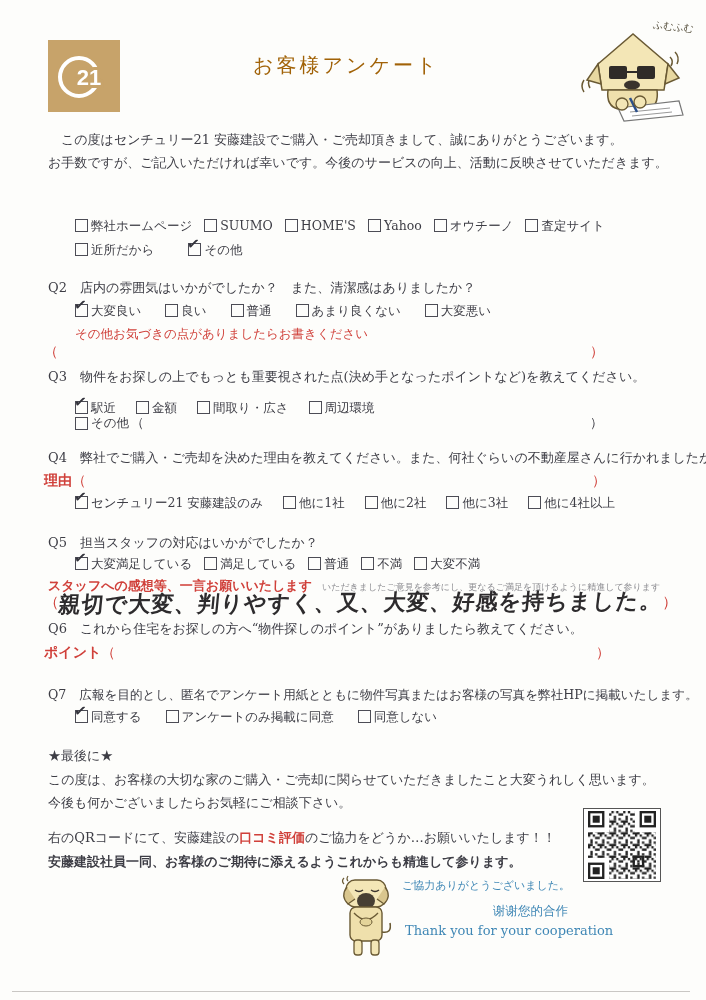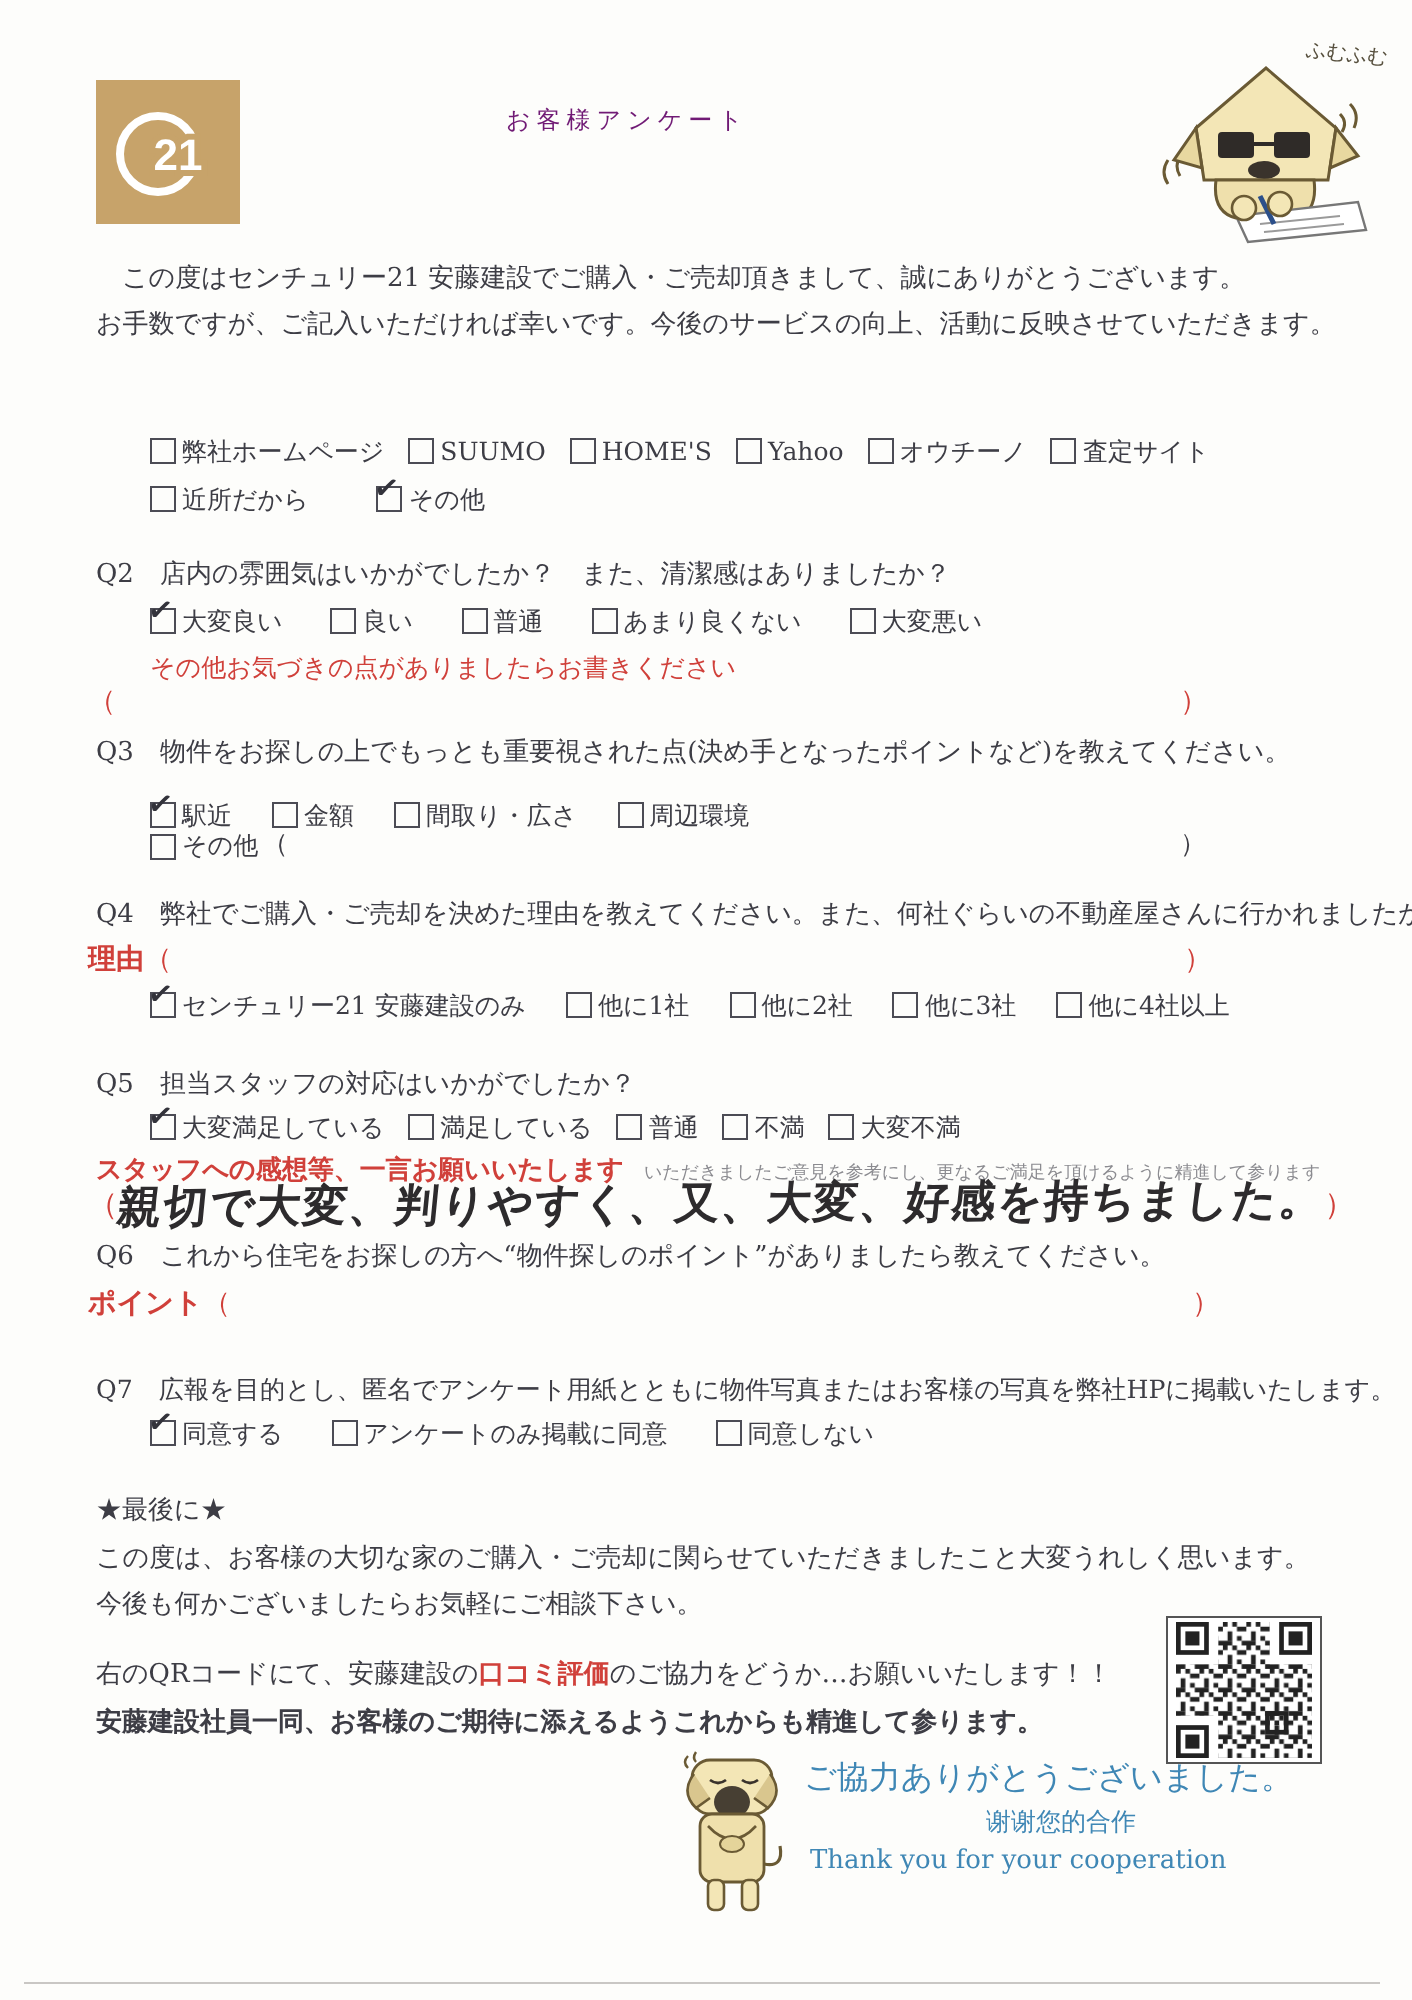--- a/index.html
+++ b/index.html
@@ -3,22 +3,22 @@
 <meta charset="utf-8">
 <style>
   html,body{margin:0;padding:0;background:#e8e8e6;}
   .paper{
     position:relative;width:706px;height:1000px;background:#fdfdfb;
     font-family:"DejaVu Serif","Liberation Serif",serif;color:#3d3d45;
     overflow:hidden;margin:0 auto;
   }
   .line{position:absolute;white-space:nowrap;font-size:13px;line-height:1.25;}
   .title{
-    position:absolute;left:253px;top:52px;font-size:12px;letter-spacing:3px;
-    color:#701a75;font-weight:500;
+    position:absolute;left:253px;top:52px;font-size:20px;letter-spacing:3px;
+    color:#a16207;font-weight:500;
   }
   .logo{position:absolute;left:48px;top:40px;width:72px;height:52px;}
   .dog-top{position:absolute;left:578px;top:22px;width:118px;height:100px;}
   .mumble{position:absolute;right:2px;top:-2px;font-size:10px;color:#57503e;transform:rotate(6deg);}
   .dog-bottom{position:absolute;left:338px;top:874px;width:58px;height:88px;}
   .intro{font-size:13px;}
   .ind{text-indent:1em;}
   .qno{margin-right:13px;}
   .opts{display:flex;align-items:center;gap:34px;}
   .g12{gap:12px;} .g20{gap:20px;} .g24{gap:24px;}
@@ -344,18 +344,18 @@
       <ellipse cx="28" cy="27" rx="9" ry="8" fill="#473f33"></ellipse>
       <rect x="12" y="33" width="32" height="34" rx="6" fill="#efe0ac" stroke="#6a5a34" stroke-width="1.4"></rect>
       <path d="M16,39 q12,13 24,0" fill="none" stroke="#6a5a34" stroke-width="1.3"></path>
       <ellipse cx="28" cy="48" rx="6" ry="4" fill="#e4d49a" stroke="#6a5a34" stroke-width="1"></ellipse>
       <path d="M44,58 q10,2 8,-9" fill="none" stroke="#6a5a34" stroke-width="1.6"></path>
       <rect x="16" y="66" width="8" height="15" rx="3" fill="#f3e6b6" stroke="#6a5a34" stroke-width="1.3"></rect>
       <rect x="33" y="66" width="8" height="15" rx="3" fill="#f3e6b6" stroke="#6a5a34" stroke-width="1.3"></rect>
     </svg>
   </div>
 
-  <div class="line blue" style="left:402px;top:879px;font-size:16px">ご協力ありがとうございました。</div>
+  <div class="line blue" style="left:402px;top:879px;font-size:11px">ご協力ありがとうございました。</div>
   <div class="line blue" style="left:493px;top:903px;font-size:12.5px">谢谢您的合作</div>
   <div class="line blue en" style="left:405px;top:923px">Thank you for your cooperation</div>
 
   <div class="scanline"></div>
 </div>
 
 </body></html>

